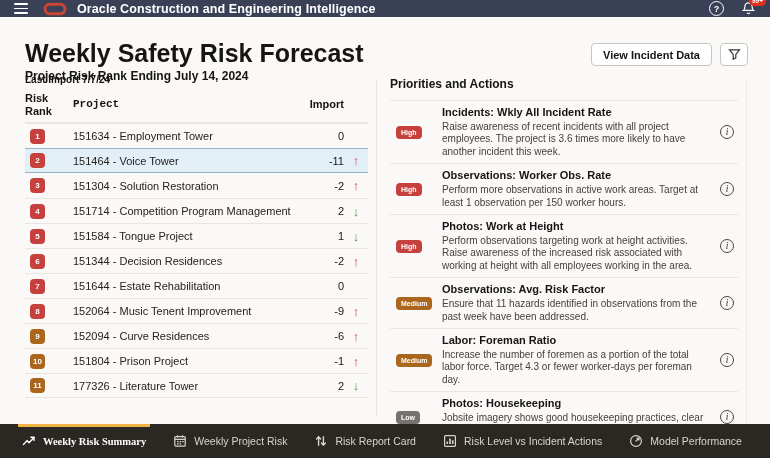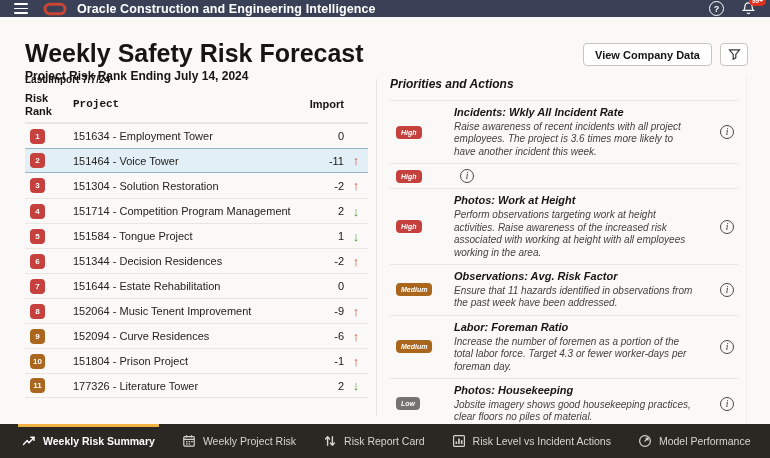--- a/index.html
+++ b/index.html
@@ -56,44 +56,44 @@
   .proj{flex:1;font-size:11px;color:#25221f;}
   .chg{width:40px;text-align:right;font-size:11px;color:var(--text-dark);}
   .arrow{width:24px;text-align:center;font-size:13px;font-weight:400;line-height:1;}
   .arrow[data-dir="up"]::before{content:"\2191";color:var(--arrow-red);}
   .arrow[data-dir="down"]::before{content:"\2193";color:var(--arrow-green);}
 
   .vdivider{position:absolute;left:376px;top:50px;bottom:8px;width:1px;background:var(--divider);}
 
   
   .right-panel{position:absolute;left:390px;right:23px;top:48px;bottom:0;overflow:hidden;
-               border-right:1px solid #efece9;padding-right:8px;font-style:italic;}
+               border-right:1px solid #efece9;padding-right:8px;}
   .pri-head{font-size:12px;font-weight:700;color:var(--text-dark);padding-bottom:9px;
             border-bottom:1px solid var(--divider);}
-  .pri-item{display:flex;align-items:center;gap:20px;padding:5px 4px 5px 6px;border-bottom:1px solid var(--divider);}
+  .pri-item{display:flex;align-items:center;gap:8px;padding:5px 4px 5px 6px;border-bottom:1px solid var(--divider);}
   .lvl-cell{width:38px;flex:0 0 38px;display:flex;}
   .lvl-badge{color:#fff;font-size:7px;font-weight:700;padding:3px 5px;border-radius:4px;
              line-height:1;white-space:nowrap;}
   .lvl-badge[data-level="high"]{background:var(--badge-red);}
   .lvl-badge[data-level="medium"]{background:var(--badge-orange);}
   .lvl-badge[data-level="low"]{background:var(--badge-gray);}
   .pri-text{flex:1;min-width:0;}
   .pri-title{font-size:11px;font-weight:700;color:var(--text-dark);line-height:1.25;}
   .pri-desc{font-size:10px;color:var(--text-body);line-height:1.25;margin-top:1px;}
   .pri-desc:empty{display:none;}
   .info-icon{width:14px;height:14px;flex:0 0 14px;border:1.2px solid #4a4642;border-radius:50%;
              display:flex;align-items:center;justify-content:center;cursor:pointer;
              font-family:"Liberation Serif",serif;font-size:9.5px;font-style:italic;color:#2e2b28;margin-left:6px;}
   .info-icon::after{content:"i";}
 
   
   .tabbar{position:absolute;bottom:0;left:0;right:0;height:34px;background:var(--tabbar-bg);
           display:flex;align-items:stretch;padding-left:22px;gap:27px;}
   .tab{display:flex;align-items:center;gap:7px;color:#d8d5d1;font-size:10.5px;cursor:pointer;position:relative;}
-  .tab[data-active="true"]{color:#fff;font-weight:700;}
+  .tab[data-active="true"]{color:#fff;font-weight:700;font-family:Liberation Serif, serif;}
   .tab[data-active="true"]::before{content:"";position:absolute;top:0;left:-4px;right:-4px;height:3px;
           background:var(--gold);}
   .tab svg{flex:0 0 auto;}
 </style>
 </head>
 <body>
 
 <header class="topbar">
   <div class="hamburger">
       <span></span>
@@ -118,21 +118,21 @@
   </div>
 </header>
 
 <main class="page">
   <div class="page-head">
     <div>
       <div class="page-title">Weekly Safety Risk Forecast</div>
       <div class="last-import">Last Import 7/7/24</div>
     </div>
     <div class="head-actions">
-      <button class="btn">View Company Data</button>
+      <button class="btn">View Incident Data</button>
       <button class="btn btn-icon">
         <svg width="13" height="13" viewBox="0 0 13 13" fill="none" stroke="#3a3733" stroke-width="1.2">
           <path d="M1.5 1.8h10L7.8 6.4v3.4l-2.6 1.4V6.4Z"></path>
         </svg>
       </button>
     </div>
   </div>
 
   <section class="left-panel">
     <div class="section-title">Project Risk Rank Ending July 14, 2024</div>
@@ -247,20 +247,24 @@
       <div class="pri-text">
         <div class="pri-title">Incidents: Wkly All Incident Rate</div>
         <div class="pri-desc">Raise awareness of recent incidents with all project employees. The project is 3.6 times more likely to have another incident this week.</div>
       </div>
       <span class="info-icon"></span>
     </div>
     <div class="pri-item">
       <div class="lvl-cell">
           <span class="lvl-badge" data-level="high">High</span>
         </div>
+      <div class="pri-text">
+        <div class="pri-title">Observations: Worker Obs. Rate</div>
+        <div class="pri-desc">Perform more observations in active work areas. Target at least 1 observation per 150 worker hours.</div>
+      </div>
       <span class="info-icon"></span>
     </div>
     <div class="pri-item">
       <div class="lvl-cell">
           <span class="lvl-badge" data-level="high">High</span>
         </div>
       <div class="pri-text">
         <div class="pri-title">Photos: Work at Height</div>
         <div class="pri-desc">Perform observations targeting work at height activities. Raise awareness of the increased risk associated with working at height with all employees working in the area.</div>
       </div>

